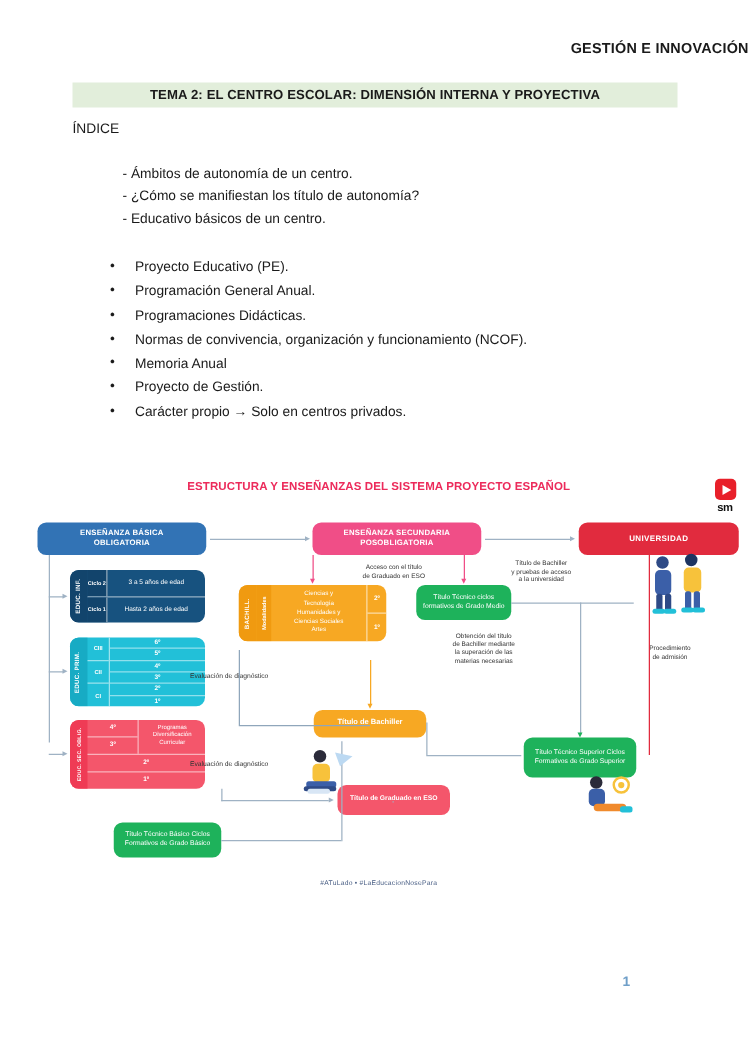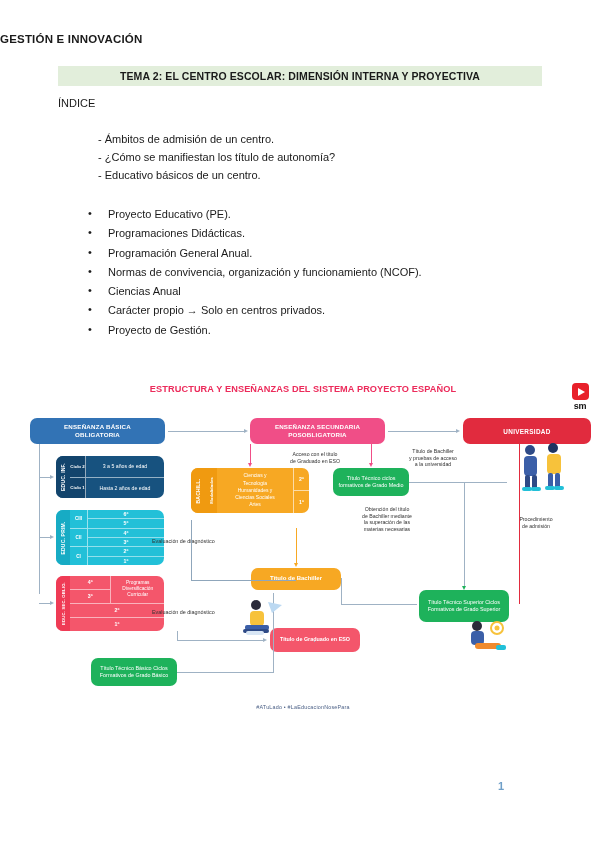--- a/index.html
+++ b/index.html
@@ -11,21 +11,21 @@
     color: #1a1a1a;
     position: relative;
     overflow: hidden;
   }
 
   
   .page { position:absolute; left:0; top:0; width:599px; height:848px; }
 
   .doc-title {
     position:absolute; left:0; top:33px; width:599px;
-    text-align:left; font-size:11.5px; font-weight:700; letter-spacing:.2px;
+    text-align:right; font-size:11.5px; font-weight:700; letter-spacing:.2px;
   }
 
   .topic-bar {
     position:absolute; left:58px; top:66px; width:484px; height:20px;
     background:#e2eedb; display:flex; align-items:center; justify-content:center;
   }
   .topic-bar span { font-size:10.5px; font-weight:700; letter-spacing:.1px; }
 
   .index-title { position:absolute; left:58px; top:97px; font-size:11px; }
 
@@ -166,33 +166,33 @@
 
   <div class="doc-title">GESTIÓN E INNOVACIÓN</div>
 
   <div class="topic-bar">
     <span>TEMA 2: EL CENTRO ESCOLAR: DIMENSIÓN INTERNA Y PROYECTIVA</span>
   </div>
 
   <div class="index-title">ÍNDICE</div>
 
   <ul class="index-list">
-    <li>- Ámbitos de admisión de un centro.</li>
+    <li>- Ámbitos de autonomía de un centro.</li>
     <li>- ¿Cómo se manifiestan los título de autonomía?</li>
     <li>- Educativo básicos de un centro.</li>
   </ul>
 
   <ul class="bullets">
     <li>Proyecto Educativo (PE).</li>
+    <li>Programación General Anual.</li>
     <li>Programaciones Didácticas.</li>
-    <li>Programación General Anual.</li>
     <li>Normas de convivencia, organización y funcionamiento (NCOF).</li>
-    <li>Ciencias Anual</li>
+    <li>Memoria Anual</li>
+    <li>Proyecto de Gestión.</li>
     <li>Carácter propio → Solo en centros privados.</li>
-    <li>Proyecto de Gestión.</li>
   </ul>
 
   <div class="page-no">1</div>
 
   <div class="info">
 
     <div class="ig-title">ESTRUCTURA Y ENSEÑANZAS DEL SISTEMA PROYECTO ESPAÑOL</div>
 
     <div class="sm-logo">
       <div class="sm-sq"></div>

